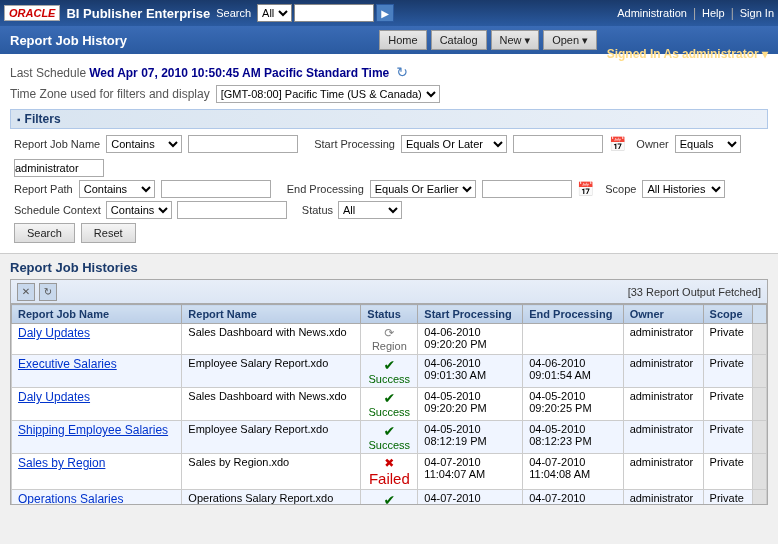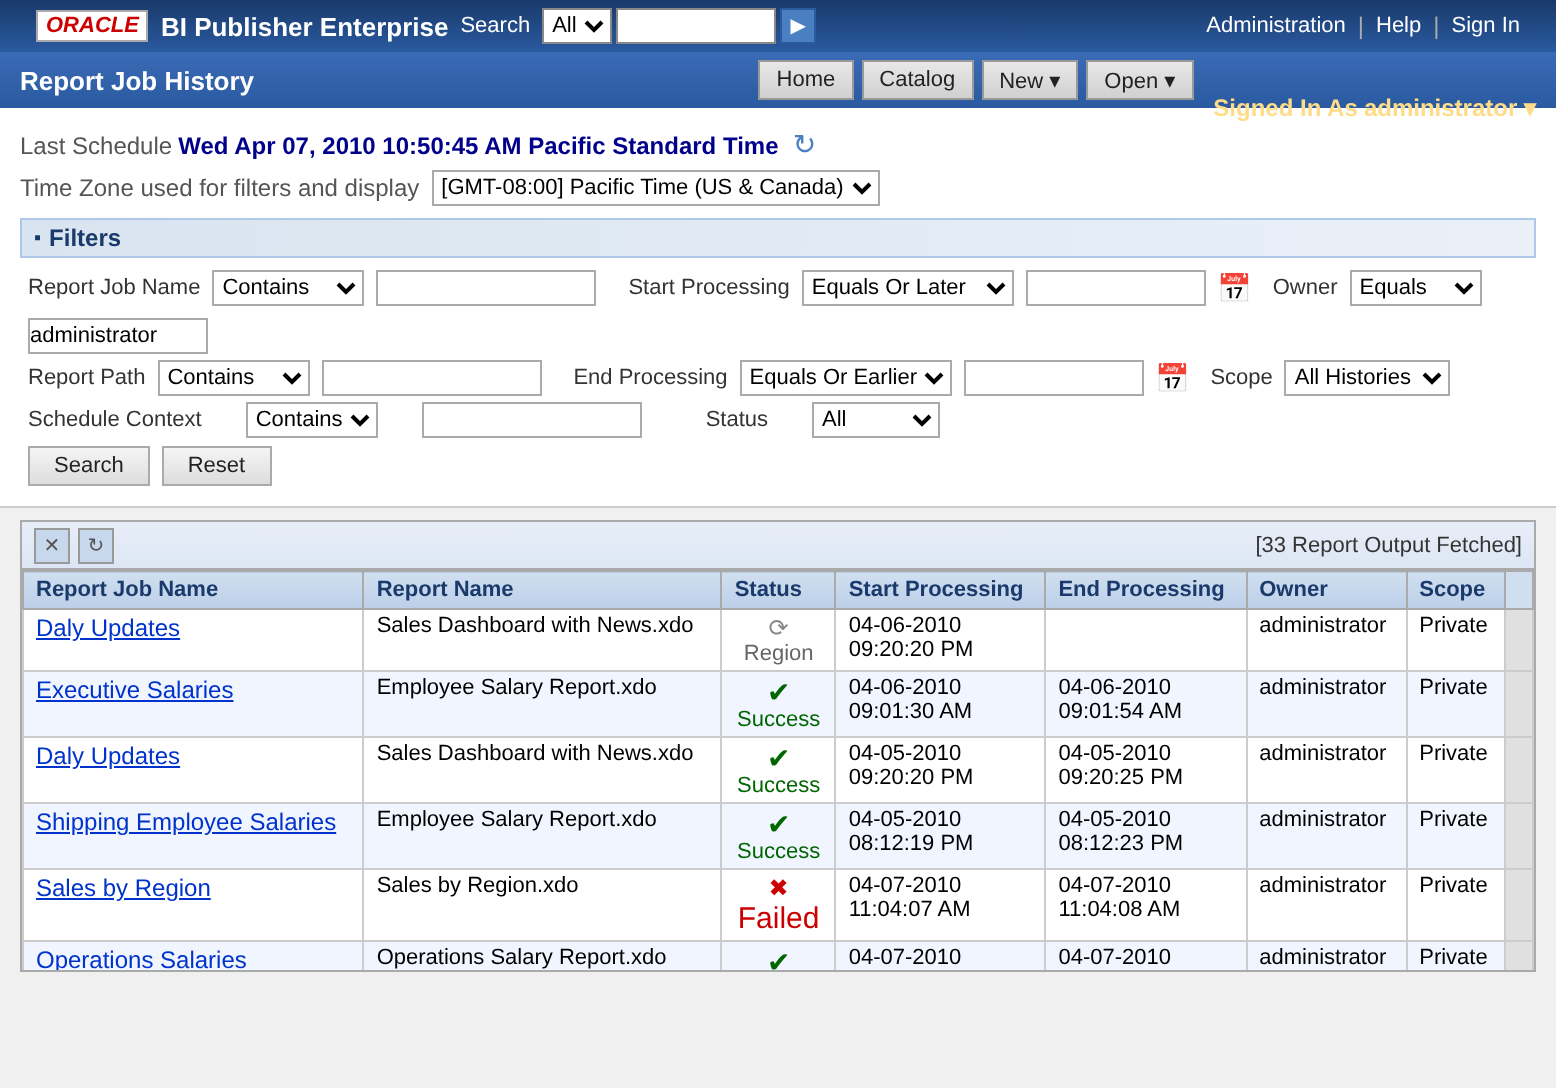--- a/index.html
+++ b/index.html
@@ -4,21 +4,21 @@
   <style>
     * { box-sizing: border-box; margin: 0; padding: 0; font-family: Arial, sans-serif; font-size: 12px; }
     body { background: #f0f0f0; width: 778px; height: 544px; overflow: hidden; }
 
     
     .top-nav {
       background: linear-gradient(to bottom, #1a3a6b, #2a5aa0);
       height: 26px;
       display: flex;
       align-items: center;
-      padding: 0 18px;
+      padding: 0 4px;
       gap: 6px;
     }
     .oracle-logo {
       color: #fff;
       font-weight: bold;
       font-size: 11px;
       border: 1px solid #aaa;
       padding: 1px 4px;
       background: #fff;
       color: #cc0000;
@@ -264,41 +264,42 @@
       </select>
       <input class="filter-input-sm" type="text" style="">
       <span class="cal-icon">📅</span>
 
       <span class="filter-label" style="margin-left:4px;">Scope</span>
       <select class="filter-select">
         <option>All Histories</option><option>My Histories</option>
       </select>
     </div>
 
-    <div style="display:flex; align-items:center; gap:22px;">
+    <div style="display:flex; align-items:center; gap:5px;">
       <span class="filter-label">Schedule Context</span>
       <select class="filter-select">
         <option>Contains</option><option>Equals</option>
       </select>
       <input class="filter-input" type="text" style="">
 
       <span class="filter-label" style="margin-left:10px;">Status</span>
       <select class="filter-select">
         <option>All</option><option>Success</option><option>Failed</option><option>Running</option>
       </select>
     </div>
   </div>
 
   <div class="btn-row">
     <button class="action-btn">Search</button>
     <button class="action-btn">Reset</button>
   </div>
 </div>
 
 <div class="histories-section">
+  <div class="histories-title">Report Job Histories</div>
 
   <div class="table-container">
 
     <div class="table-toolbar">
       <div class="toolbar-icons">
         <div class="toolbar-icon">✕</div>
         <div class="toolbar-icon">↻</div>
       </div>
       <span class="fetched-label">[33 Report Output Fetched]</span>
     </div>

